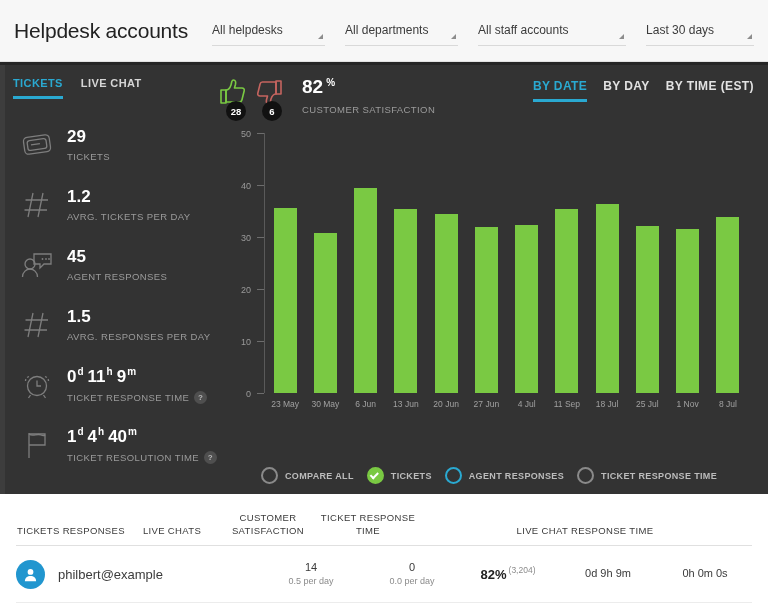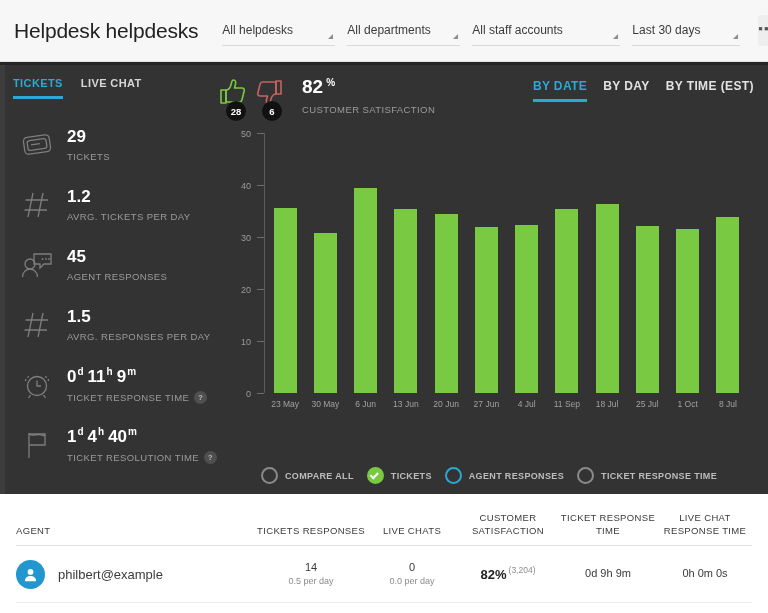--- a/index.html
+++ b/index.html
@@ -24,21 +24,21 @@
     position: relative;
   }
   .app-title {
     font-size: 21px;
     color: #222;
     font-weight: 400;
     letter-spacing: -0.2px;
     white-space: nowrap;
     margin-right: 24px;
   }
-  .filters { display: flex; align-items: center; flex: 1; gap: 0px; text-align: center; }
+  .filters { display: flex; align-items: center; flex: 1; gap: 8px; text-align: center; }
   .filter {
     position: relative;
     height: 30px;
     display: flex;
     align-items: center;
     border-bottom: 1px solid #d9d9d9;
     margin-right: 12px;
     padding-right: 18px;
     cursor: pointer;
   }
@@ -370,21 +370,21 @@
   .cell .sub { font-size: 9px; color: #8b8b8b; }
   .cell .pct { font-size: 13px; font-weight: bold; color: #222; }
   .cell .pct-sub { font-size: 8.5px; color: #8b8b8b; vertical-align: super; margin-left: 2px; }
 </style>
 </head>
 <body>
 
 <div id="app">
 
   <div class="topbar">
-    <div class="app-title">Helpdesk helpdesks</div>
+    <div class="app-title">Helpdesk accounts</div>
 
     <div class="filters">
       <div class="filter f-1">
         <span class="filter-label">All helpdesks</span>
         <i class="caret"></i>
       </div>
       <div class="filter f-2">
         <span class="filter-label">All departments</span>
         <i class="caret"></i>
       </div>
@@ -624,21 +624,21 @@
             <div>23 May</div>
             <div>30 May</div>
             <div>6 Jun</div>
             <div>13 Jun</div>
             <div>20 Jun</div>
             <div>27 Jun</div>
             <div>4 Jul</div>
             <div>11 Sep</div>
             <div>18 Jul</div>
             <div>25 Jul</div>
-            <div>1 Oct</div>
+            <div>1 Nov</div>
             <div>8 Jul</div>
           </div>
       </div>
 
       <div class="legend" id="legend">
           <div class="legend-item">
             <div class="leg-circle"></div>
             <div class="leg-text">COMPARE ALL</div>
           </div>
           <div class="legend-item">
@@ -652,21 +652,20 @@
           <div class="legend-item">
             <div class="leg-circle"></div>
             <div class="leg-text">TICKET RESPONSE TIME</div>
           </div>
         </div>
     </div>
   </div>
 
   <div class="table-wrap">
     <div class="thead">
-      <div class="th agent col-agent">AGENT</div>
       <div class="th col-tr">TICKETS RESPONSES</div>
       <div class="th col-lc">LIVE CHATS</div>
       <div class="th col-cs">CUSTOMER SATISFACTION</div>
       <div class="th col-trt">TICKET RESPONSE TIME</div>
       <div class="th col-lcrt">LIVE CHAT RESPONSE TIME</div>
     </div>
 
     <div class="trow">
       <div class="col-agent agent-cell">
         <div class="avatar">

